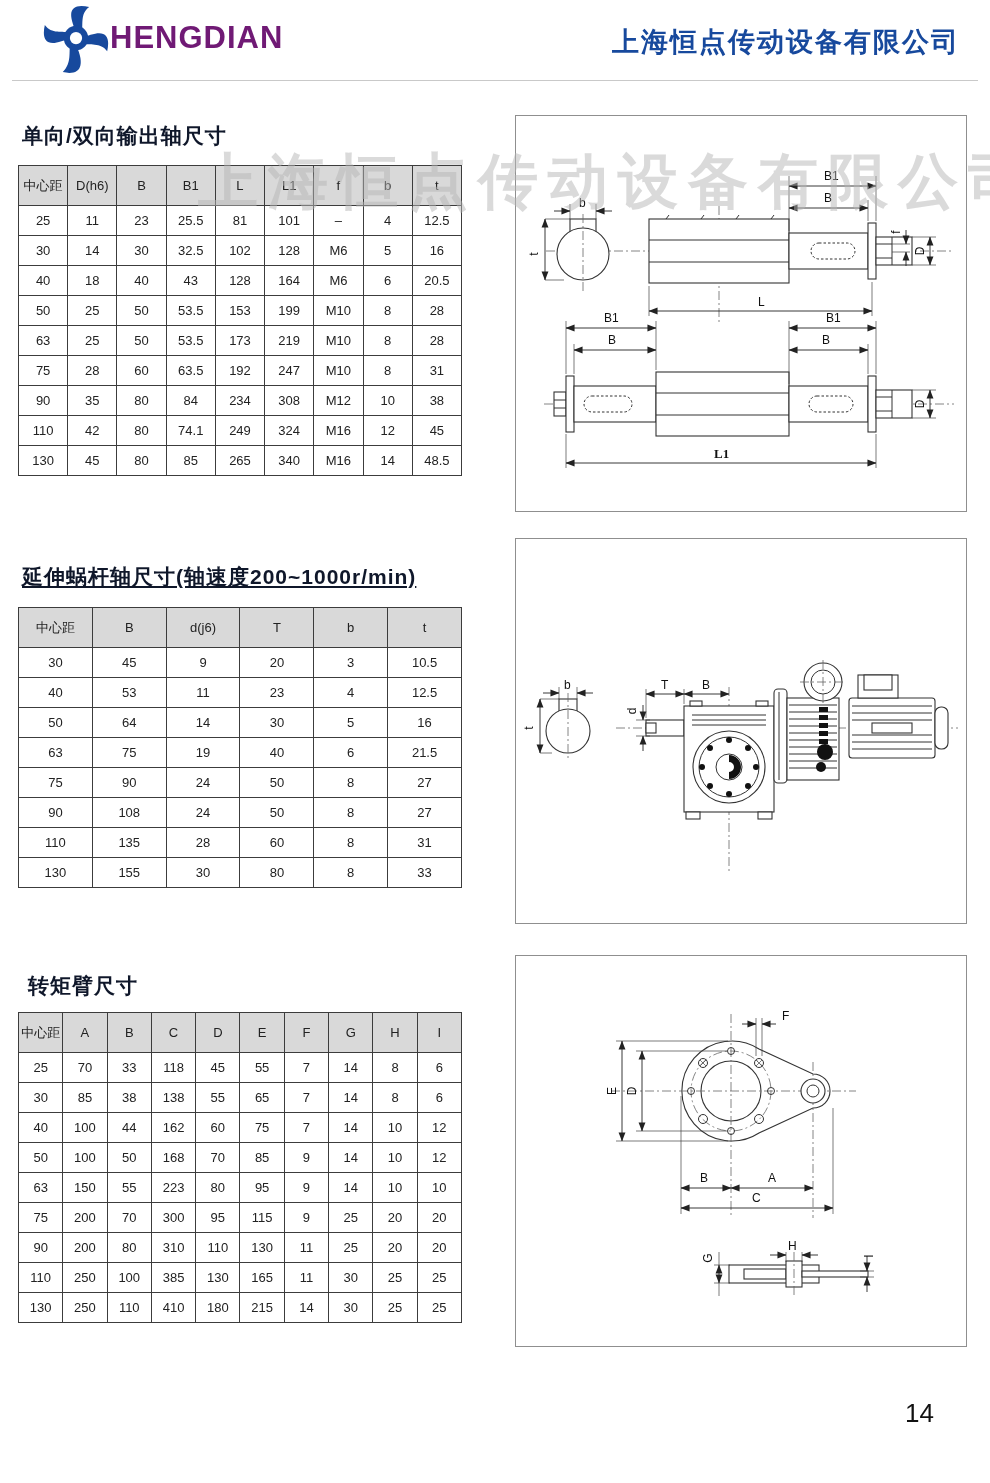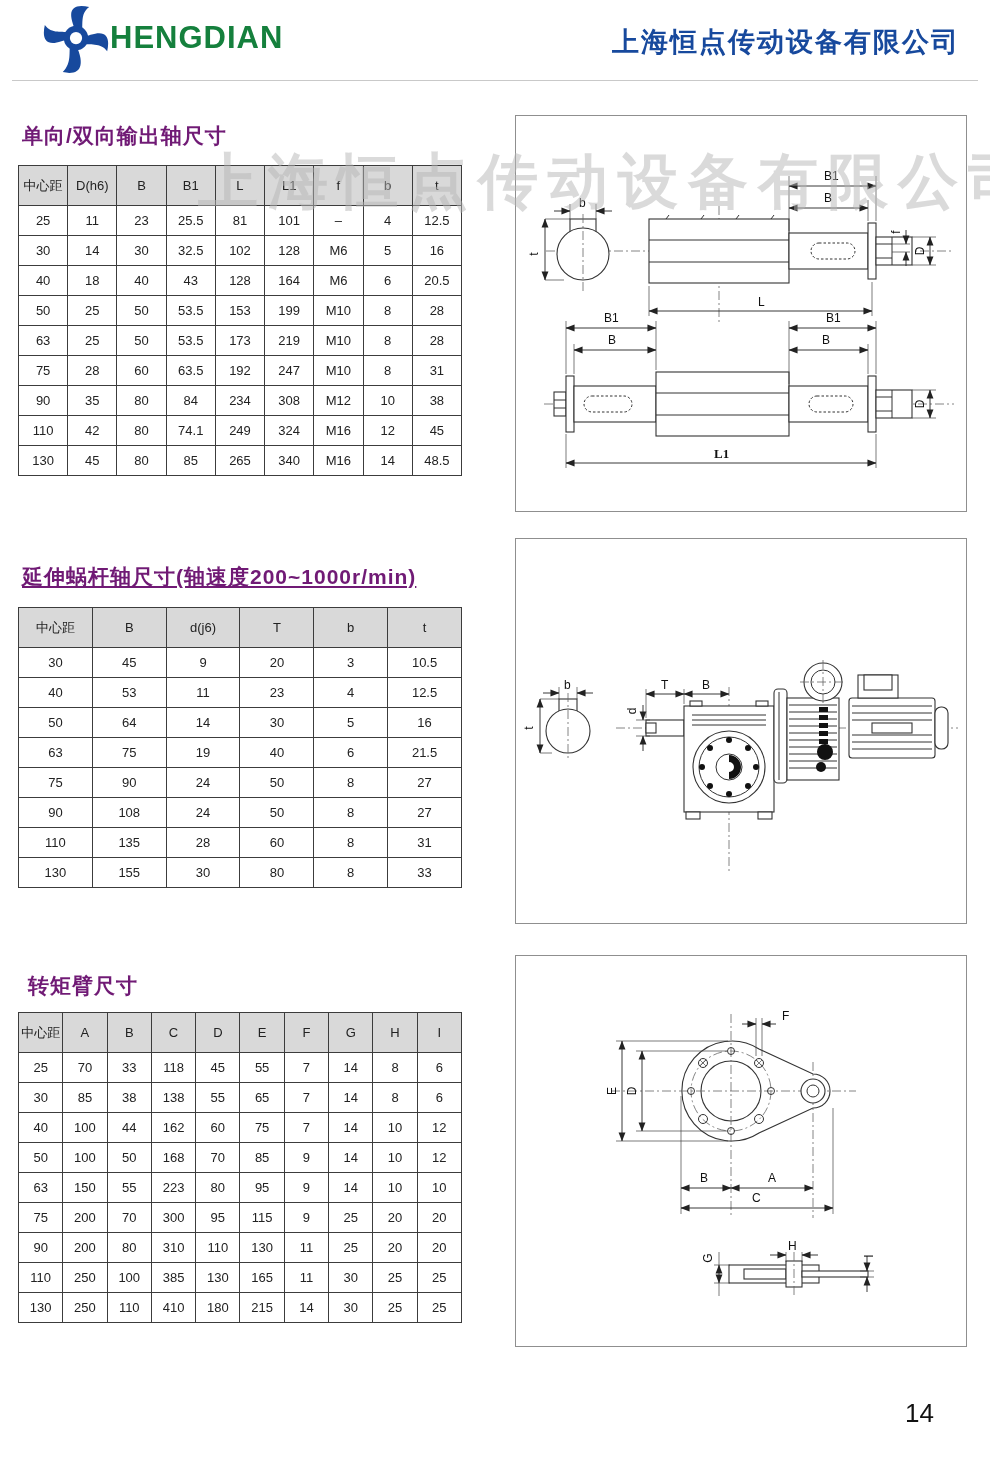--- a/index.html
+++ b/index.html
@@ -1,29 +1,29 @@
 <!DOCTYPE html>
 <html><head>
 <meta charset="utf-8">
 <style>
   html,body{margin:0;padding:0;}
   body{width:990px;height:1483px;position:relative;background:#fff;overflow:hidden;
        font-family:"Liberation Sans",sans-serif;color:#1a1a1a;}
   .abs{position:absolute;}
   
-  .brand-text{left:110px;top:20px;font-size:31px;font-weight:600;color:#15803d;letter-spacing:1px;}
+  .brand-text{left:110px;top:20px;font-size:31px;font-weight:600;color:#701a75;letter-spacing:1px;}
   .company-name{right:30px;top:24px;font-size:27px;font-weight:bold;color:#17499d;
                 font-family:"Liberation Serif",serif;letter-spacing:2px;}
   .header-rule{left:12px;top:80px;width:966px;height:1px;background:#c9c9c9;}
   
   .watermark{left:198px;top:142px;font-size:60px;letter-spacing:10px;font-weight:bold;
              font-family:"Liberation Serif",serif;color:rgba(182,182,182,0.50);
              white-space:nowrap;z-index:6;pointer-events:none;}
   
-  .sec-title{font-size:21px;font-weight:bold;color:#701a75;letter-spacing:1px;white-space:nowrap;}
+  .sec-title{font-size:21px;font-weight:bold;color:#0f172a;letter-spacing:1px;white-space:nowrap;}
   table.dims{border-collapse:collapse;table-layout:fixed;width:444px;background:#fff;}
   table.dims th,table.dims td{border:1px solid #3c3c3c;text-align:center;vertical-align:middle;
         font-size:13px;color:#222;padding:0;overflow:hidden;}
   table.dims th{background:#d9d9d9;font-weight:normal;height:39px;font-size:13px;}
   table.dims td{height:29px;}
   .diagram-box{border:1px solid #8f8f8f;background:#fff;}
   .page-number{left:905px;top:1398px;font-size:26px;color:#111;}
   svg text{font-family:"Liberation Sans",sans-serif;}
   svg .dl{font-size:12px;fill:#111;}
   svg .dlb{font-size:13px;fill:#111;font-weight:bold;font-family:"Liberation Serif",serif;}

